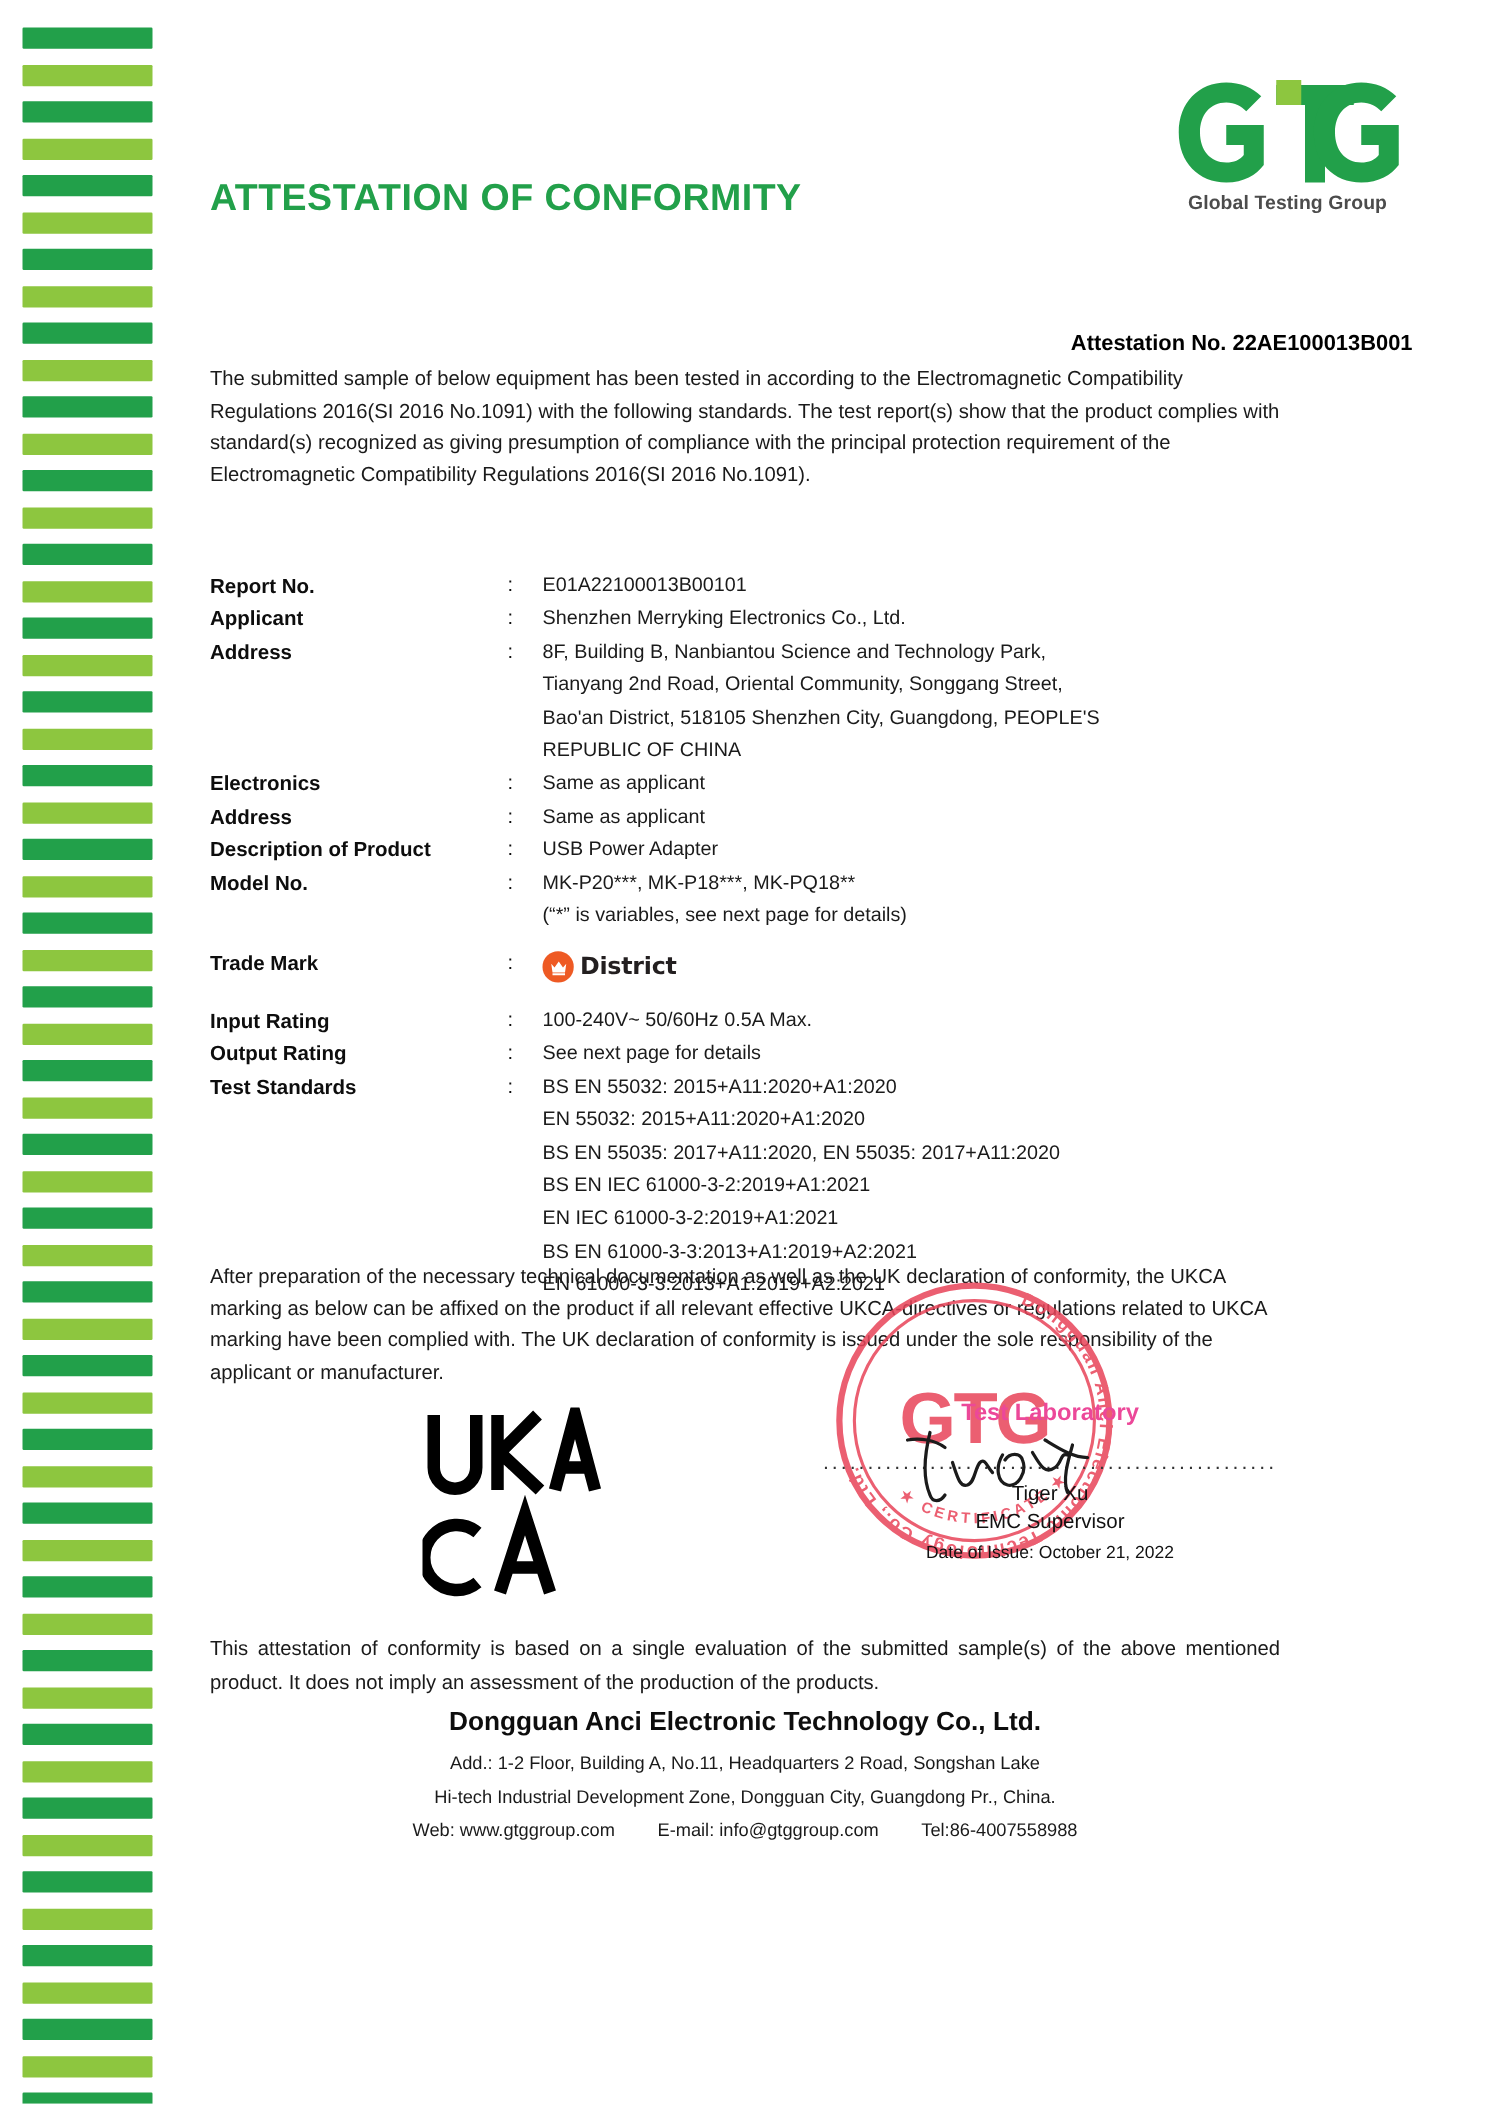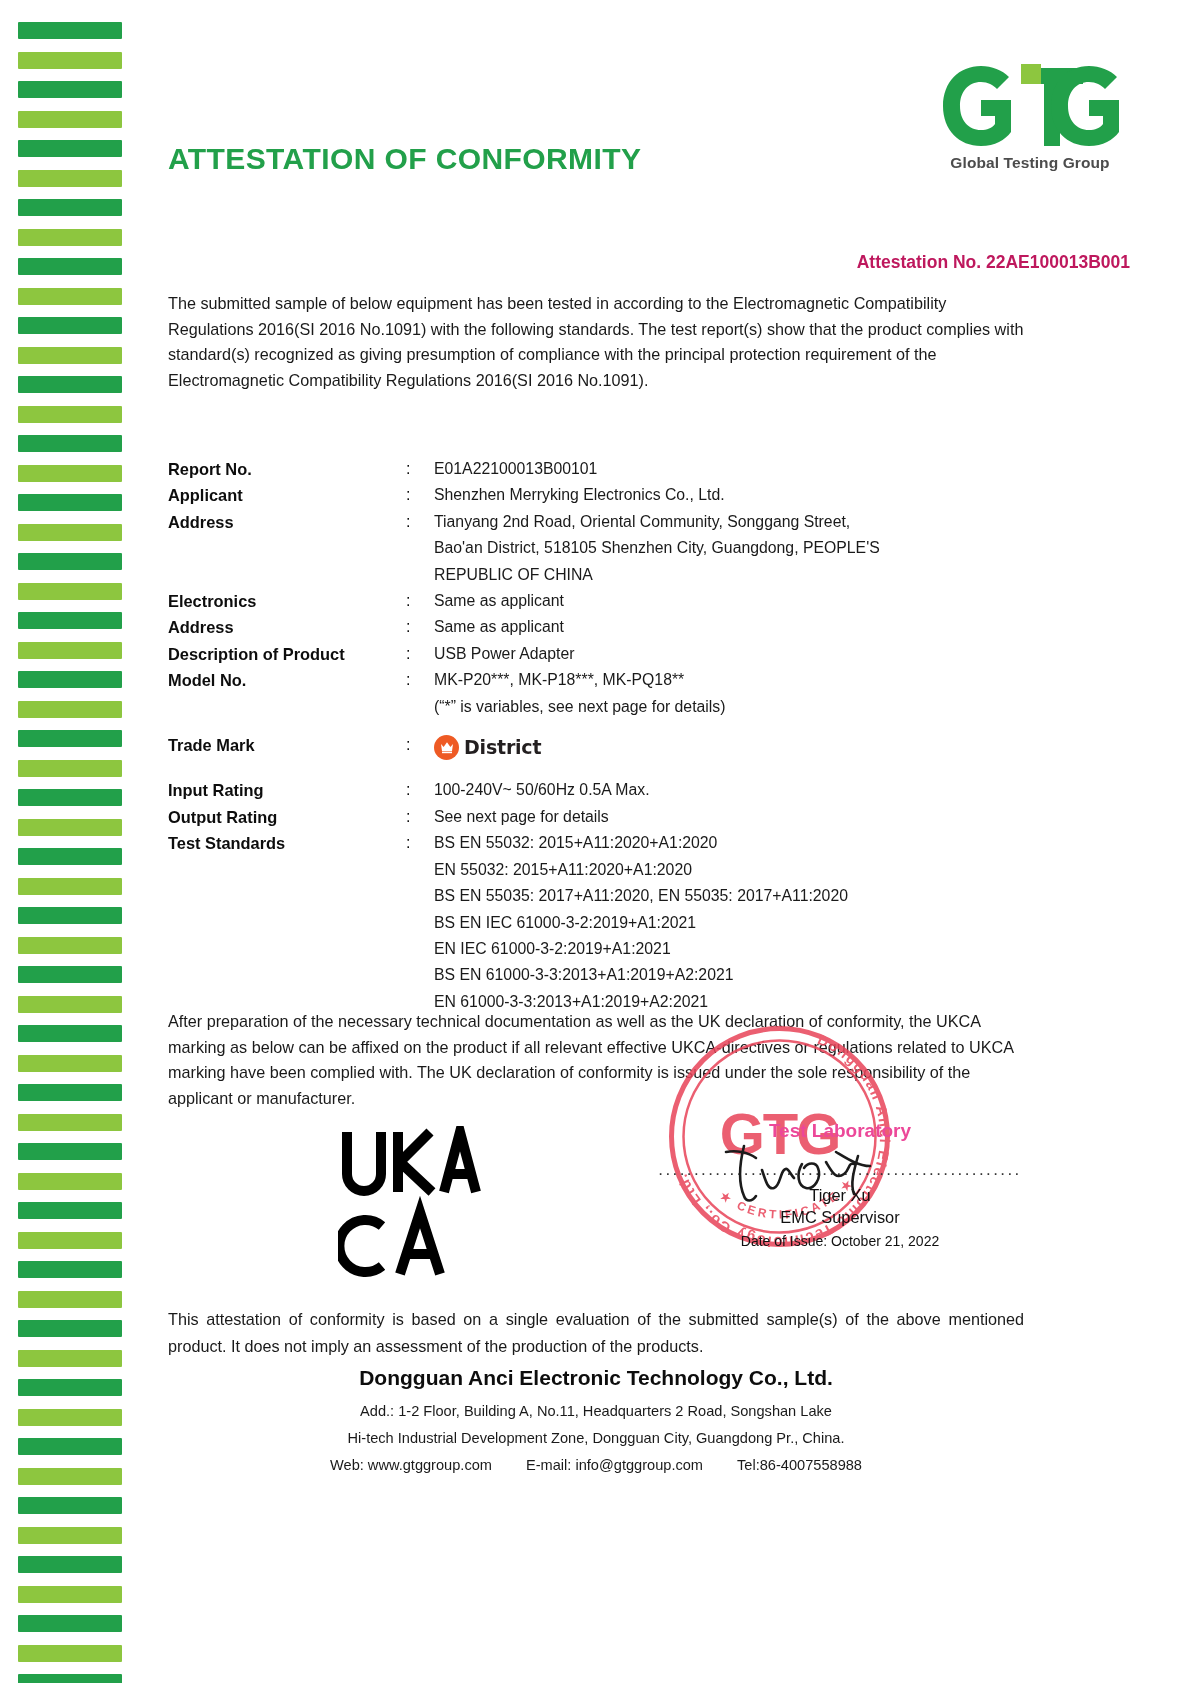--- a/index.html
+++ b/index.html
@@ -71,24 +71,24 @@
     font-weight: bold;
     color: #4c4c4c;
     letter-spacing: 0.1px;
     white-space: nowrap;
   }
 
   
   .attest-no {
     position: absolute;
     right: 60px;
-    top: 252px;
+    top: 264px;
     font-size: 17.5px;
     font-weight: bold;
-    color: #be185d;
+    color: #000000;
     white-space: nowrap;
   }
 
   
   .intro {
     position: absolute;
     left: 168px;
     top: 291px;
     width: 856px;
     font-size: 16.2px;
@@ -378,20 +378,21 @@
     <div class="drow">
       <div class="dlabel">Applicant</div>
       <div class="dcolon">:</div>
       <div class="dvalue">Shenzhen Merryking Electronics Co., Ltd.</div>
     </div>
 
     <div class="drow">
       <div class="dlabel">Address</div>
       <div class="dcolon">:</div>
       <div class="dvalue">
+        <span class="sub">8F, Building B, Nanbiantou Science and Technology Park,</span>
         <span class="sub">Tianyang 2nd Road, Oriental Community, Songgang Street,</span>
         <span class="sub">Bao'an District, 518105 Shenzhen City, Guangdong, PEOPLE'S</span>
         <span class="sub">REPUBLIC OF CHINA</span>
       </div>
     </div>
 
     <div class="drow">
       <div class="dlabel">Electronics</div>
       <div class="dcolon">:</div>
       <div class="dvalue">Same as applicant</div>

